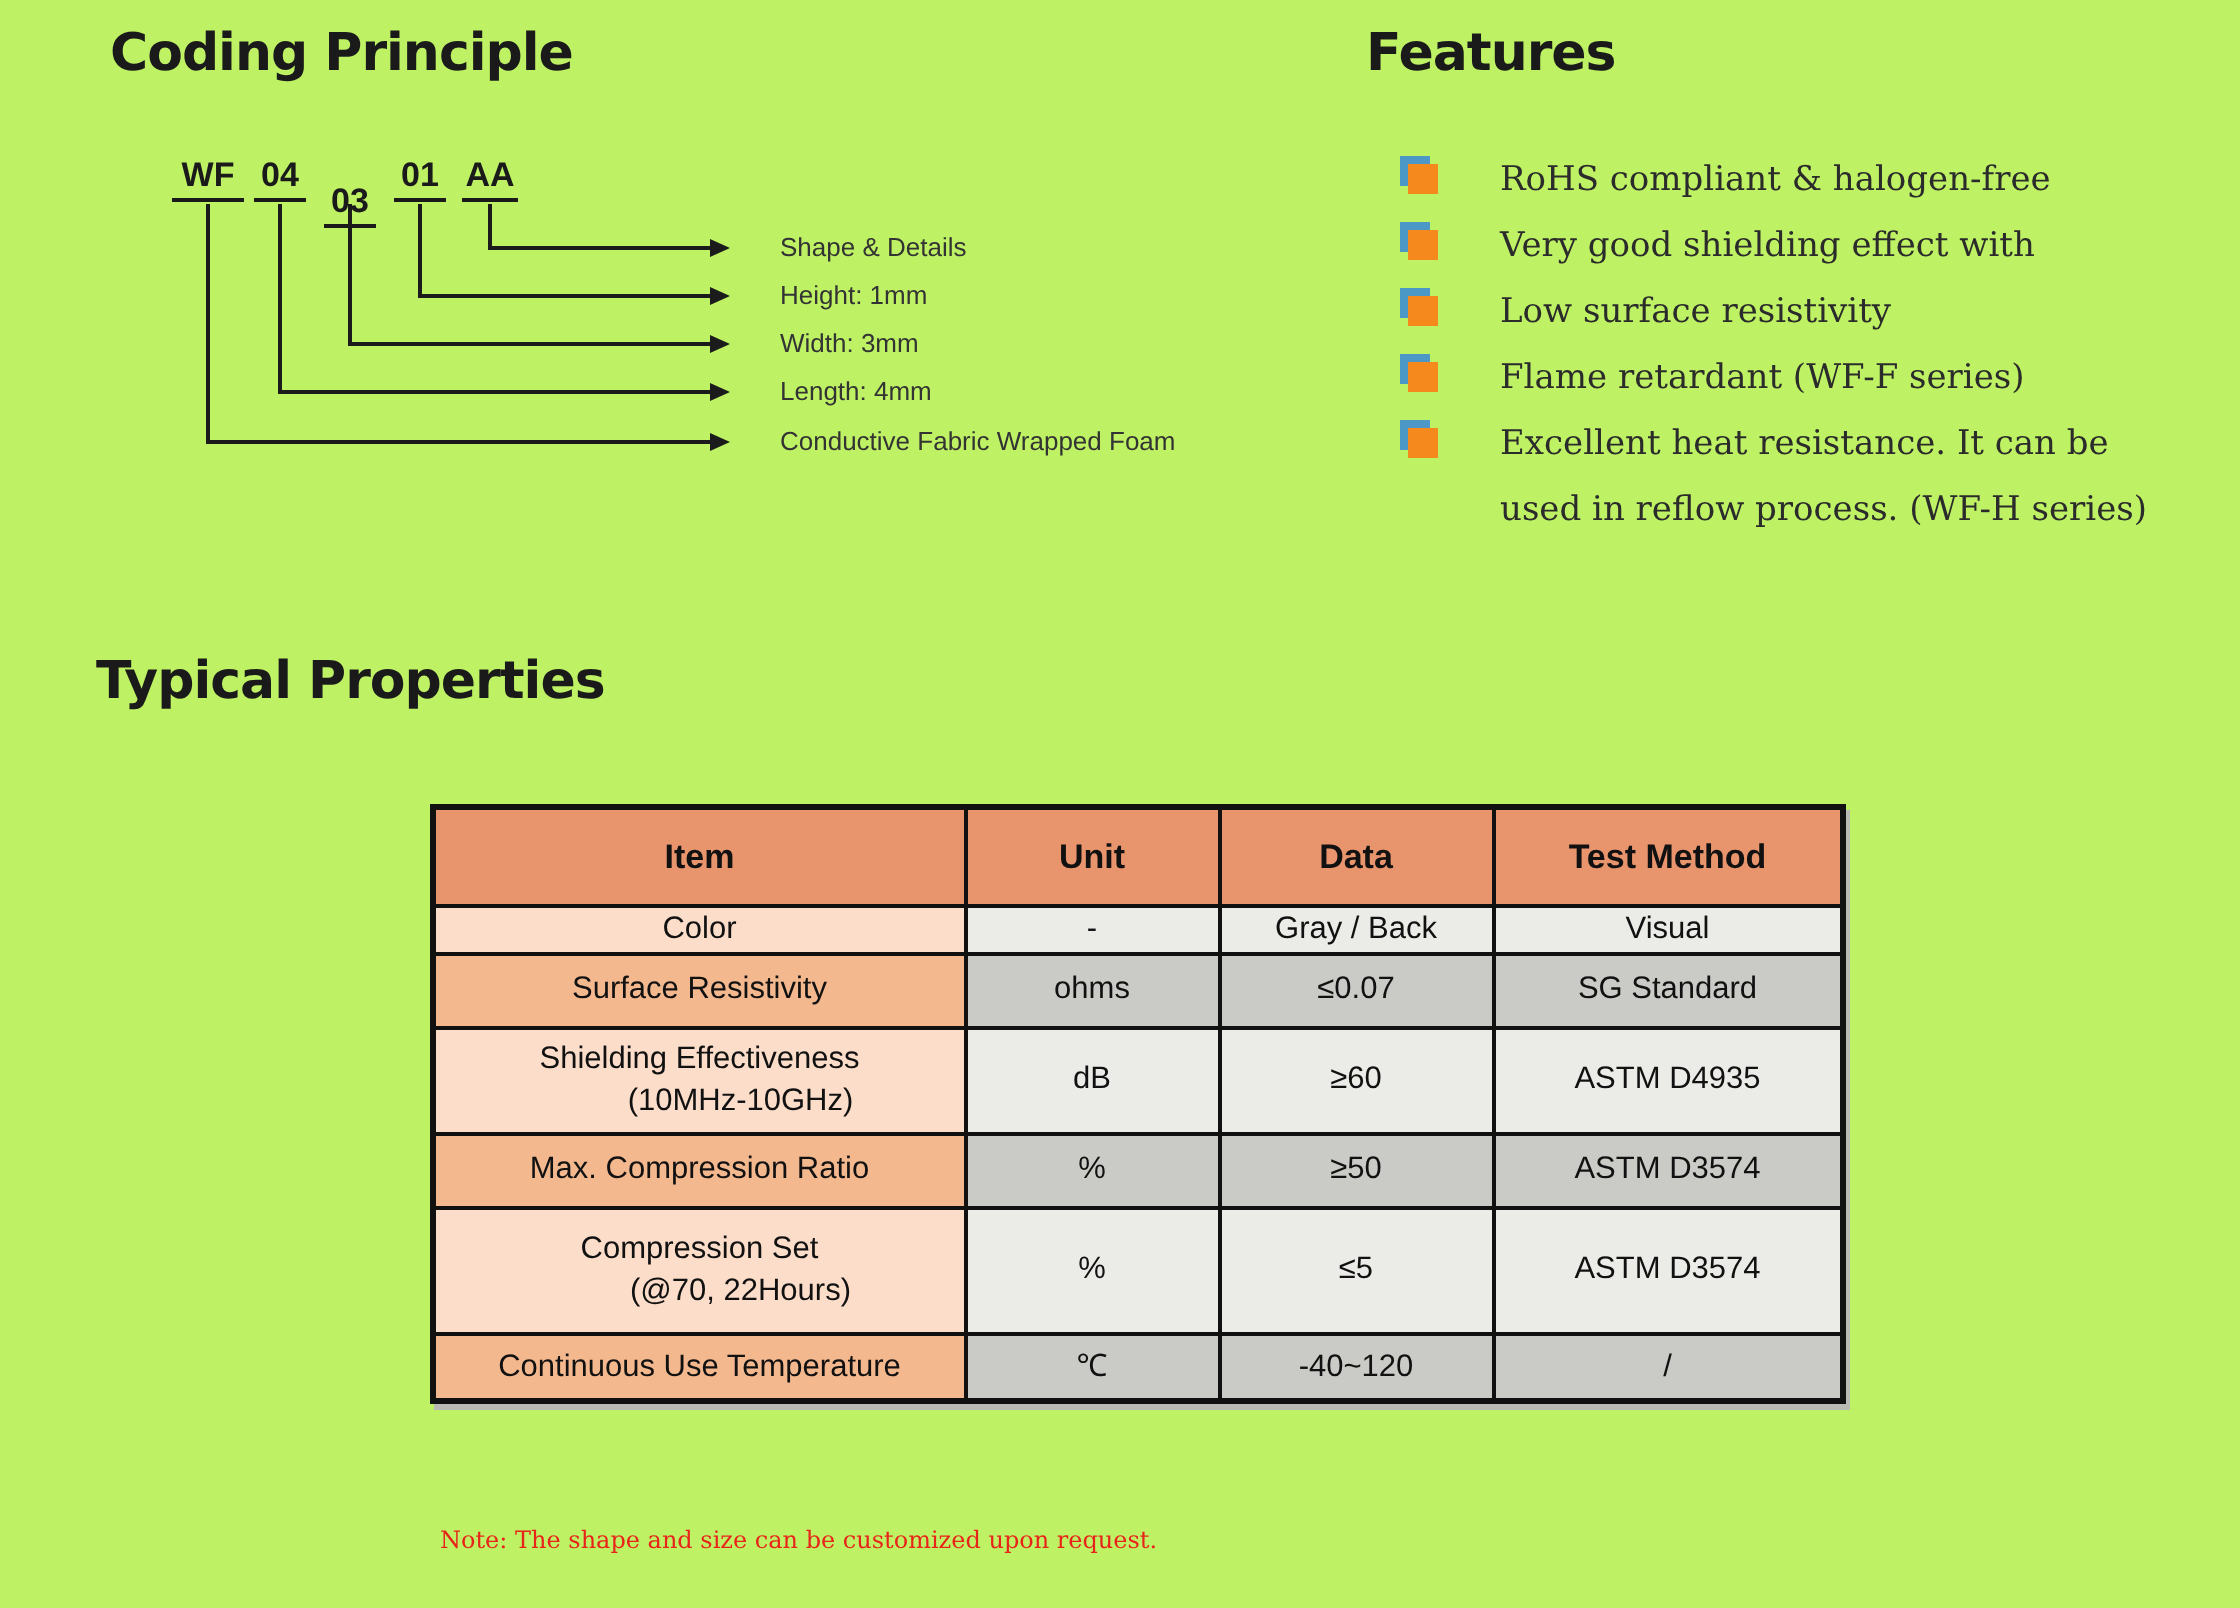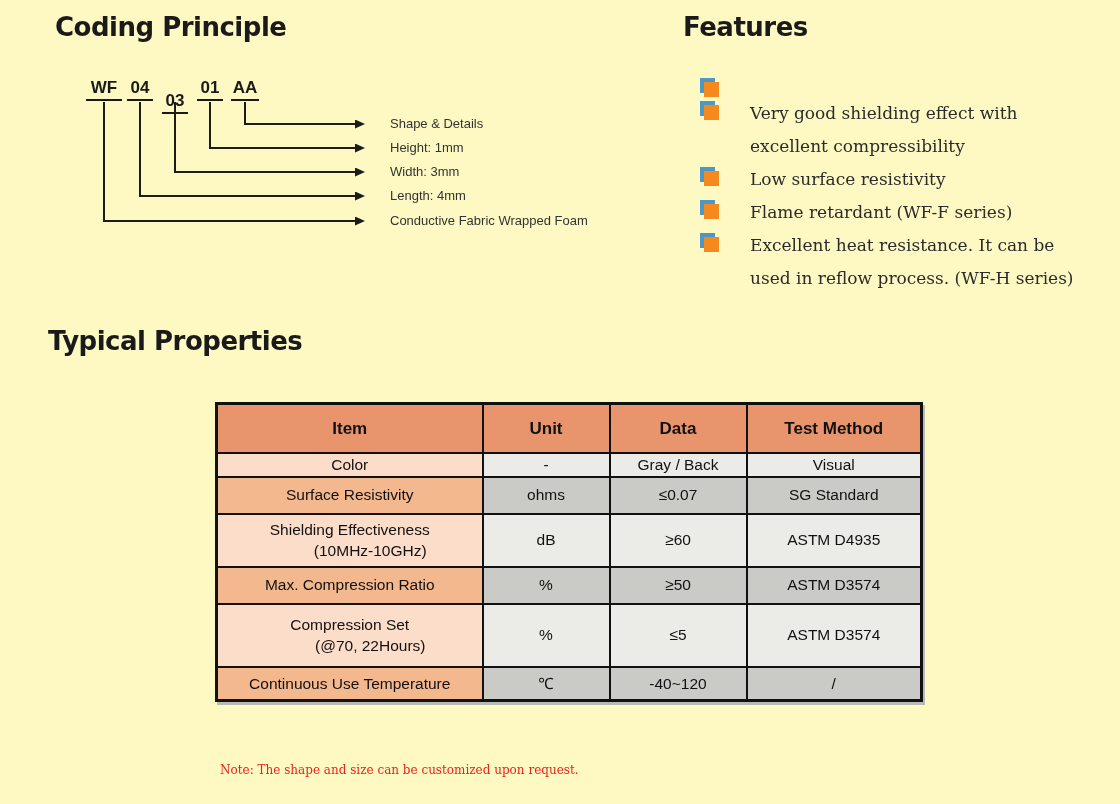--- a/index.html
+++ b/index.html
@@ -1,17 +1,17 @@
 <!DOCTYPE html>
 <html><head>
 <meta charset="utf-8">
 <style>
   html,body { margin:0; padding:0; background:#ffffff; }
   .page {
-    position:relative; width:1120px; height:804px; background:#fef9c3;
+    position:relative; width:1120px; height:804px; background:#bef264;
     font-family:"Liberation Sans", sans-serif; overflow:hidden;
   }
   
   .section-title {
     position:absolute; margin:0;
     font-family:"DejaVu Sans", sans-serif; font-weight:bold;
     font-size:26px; letter-spacing:-0.5px; color:#1a1a1a;
   }
   #coding-title   { left:55px;  top:12px; }
   #features-title { left:683px; top:12px; }
@@ -124,26 +124,26 @@
     <div class="dlabel dl-2">Width: 3mm</div>
     <div class="dlabel dl-3">Length: 4mm</div>
     <div class="dlabel dl-4">Conductive Fabric Wrapped Foam</div>
   </div>
 
   <h1 class="section-title" id="features-title">Features</h1>
 
   <div class="features-list">
     <div class="feature">
       <span class="bullet"></span>
+      <div class="ftext">RoHS compliant &amp; halogen-free</div>
     </div>
     <div class="feature">
       <span class="bullet"></span>
       <div class="ftext">
         <span>Very good shielding effect with</span>
-        <span class="fline2">excellent compressibility</span>
       </div>
     </div>
     <div class="feature">
       <span class="bullet"></span>
       <div class="ftext">Low surface resistivity</div>
     </div>
     <div class="feature">
       <span class="bullet"></span>
       <div class="ftext">Flame retardant (WF-F series)</div>
     </div>

